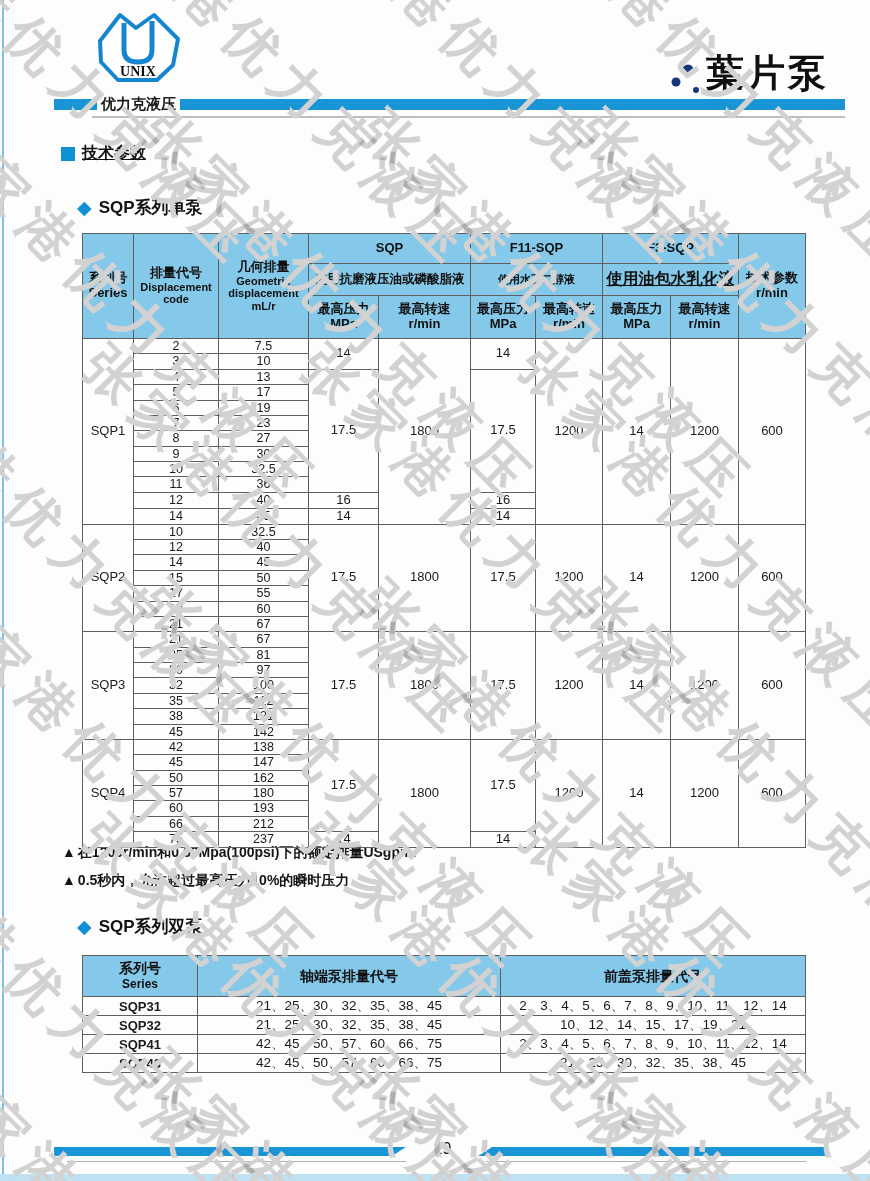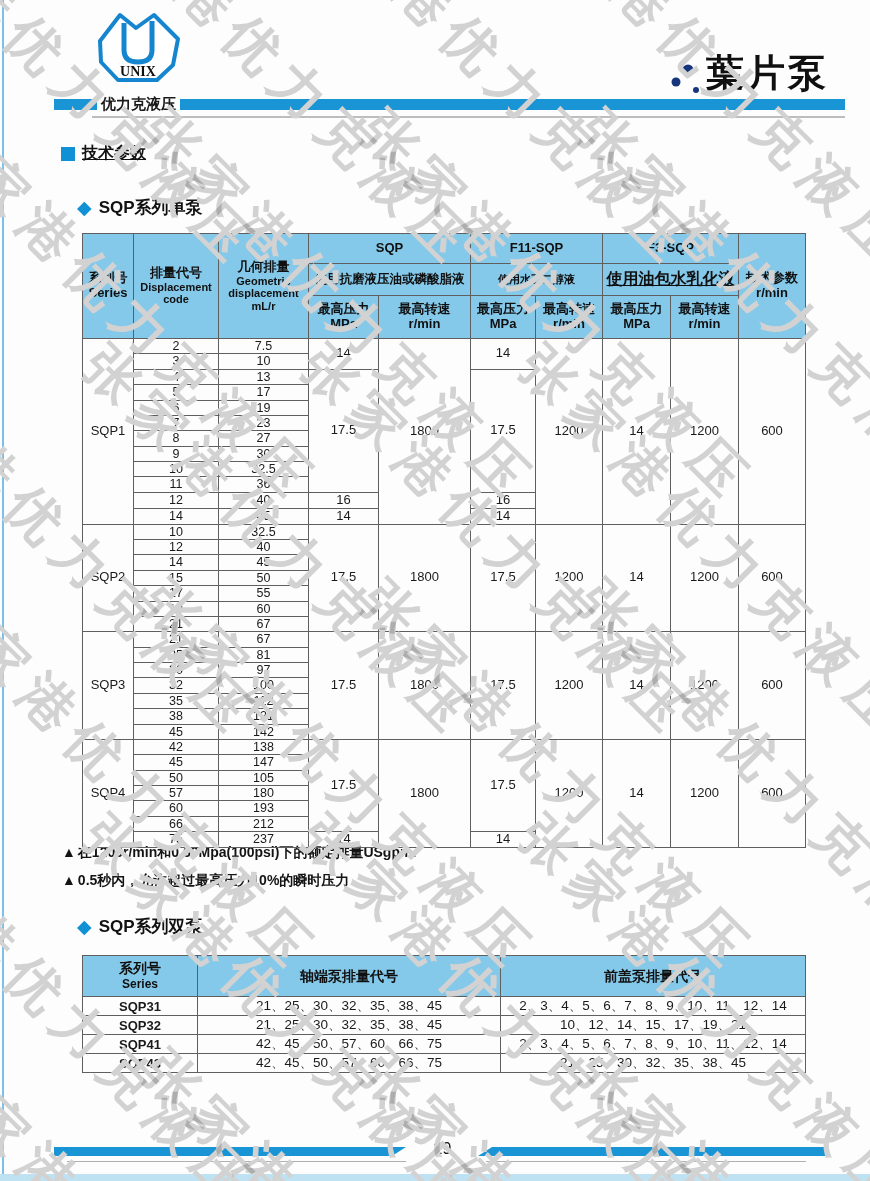--- a/index.html
+++ b/index.html
@@ -325,21 +325,21 @@
           <td class="val" rowspan="7">14</td>
           <td class="val" rowspan="7">1200</td>
           <td class="val" rowspan="7">600</td>
         </tr>
         <tr>
           <td class="lt">45</td>
           <td class="lt">147</td>
         </tr>
         <tr>
           <td class="lt">50</td>
-          <td class="lt">105</td>
+          <td class="lt">162</td>
         </tr>
         <tr>
           <td class="lt">57</td>
           <td class="lt">180</td>
         </tr>
         <tr>
           <td class="lt">60</td>
           <td class="lt">193</td>
         </tr>
         <tr>

